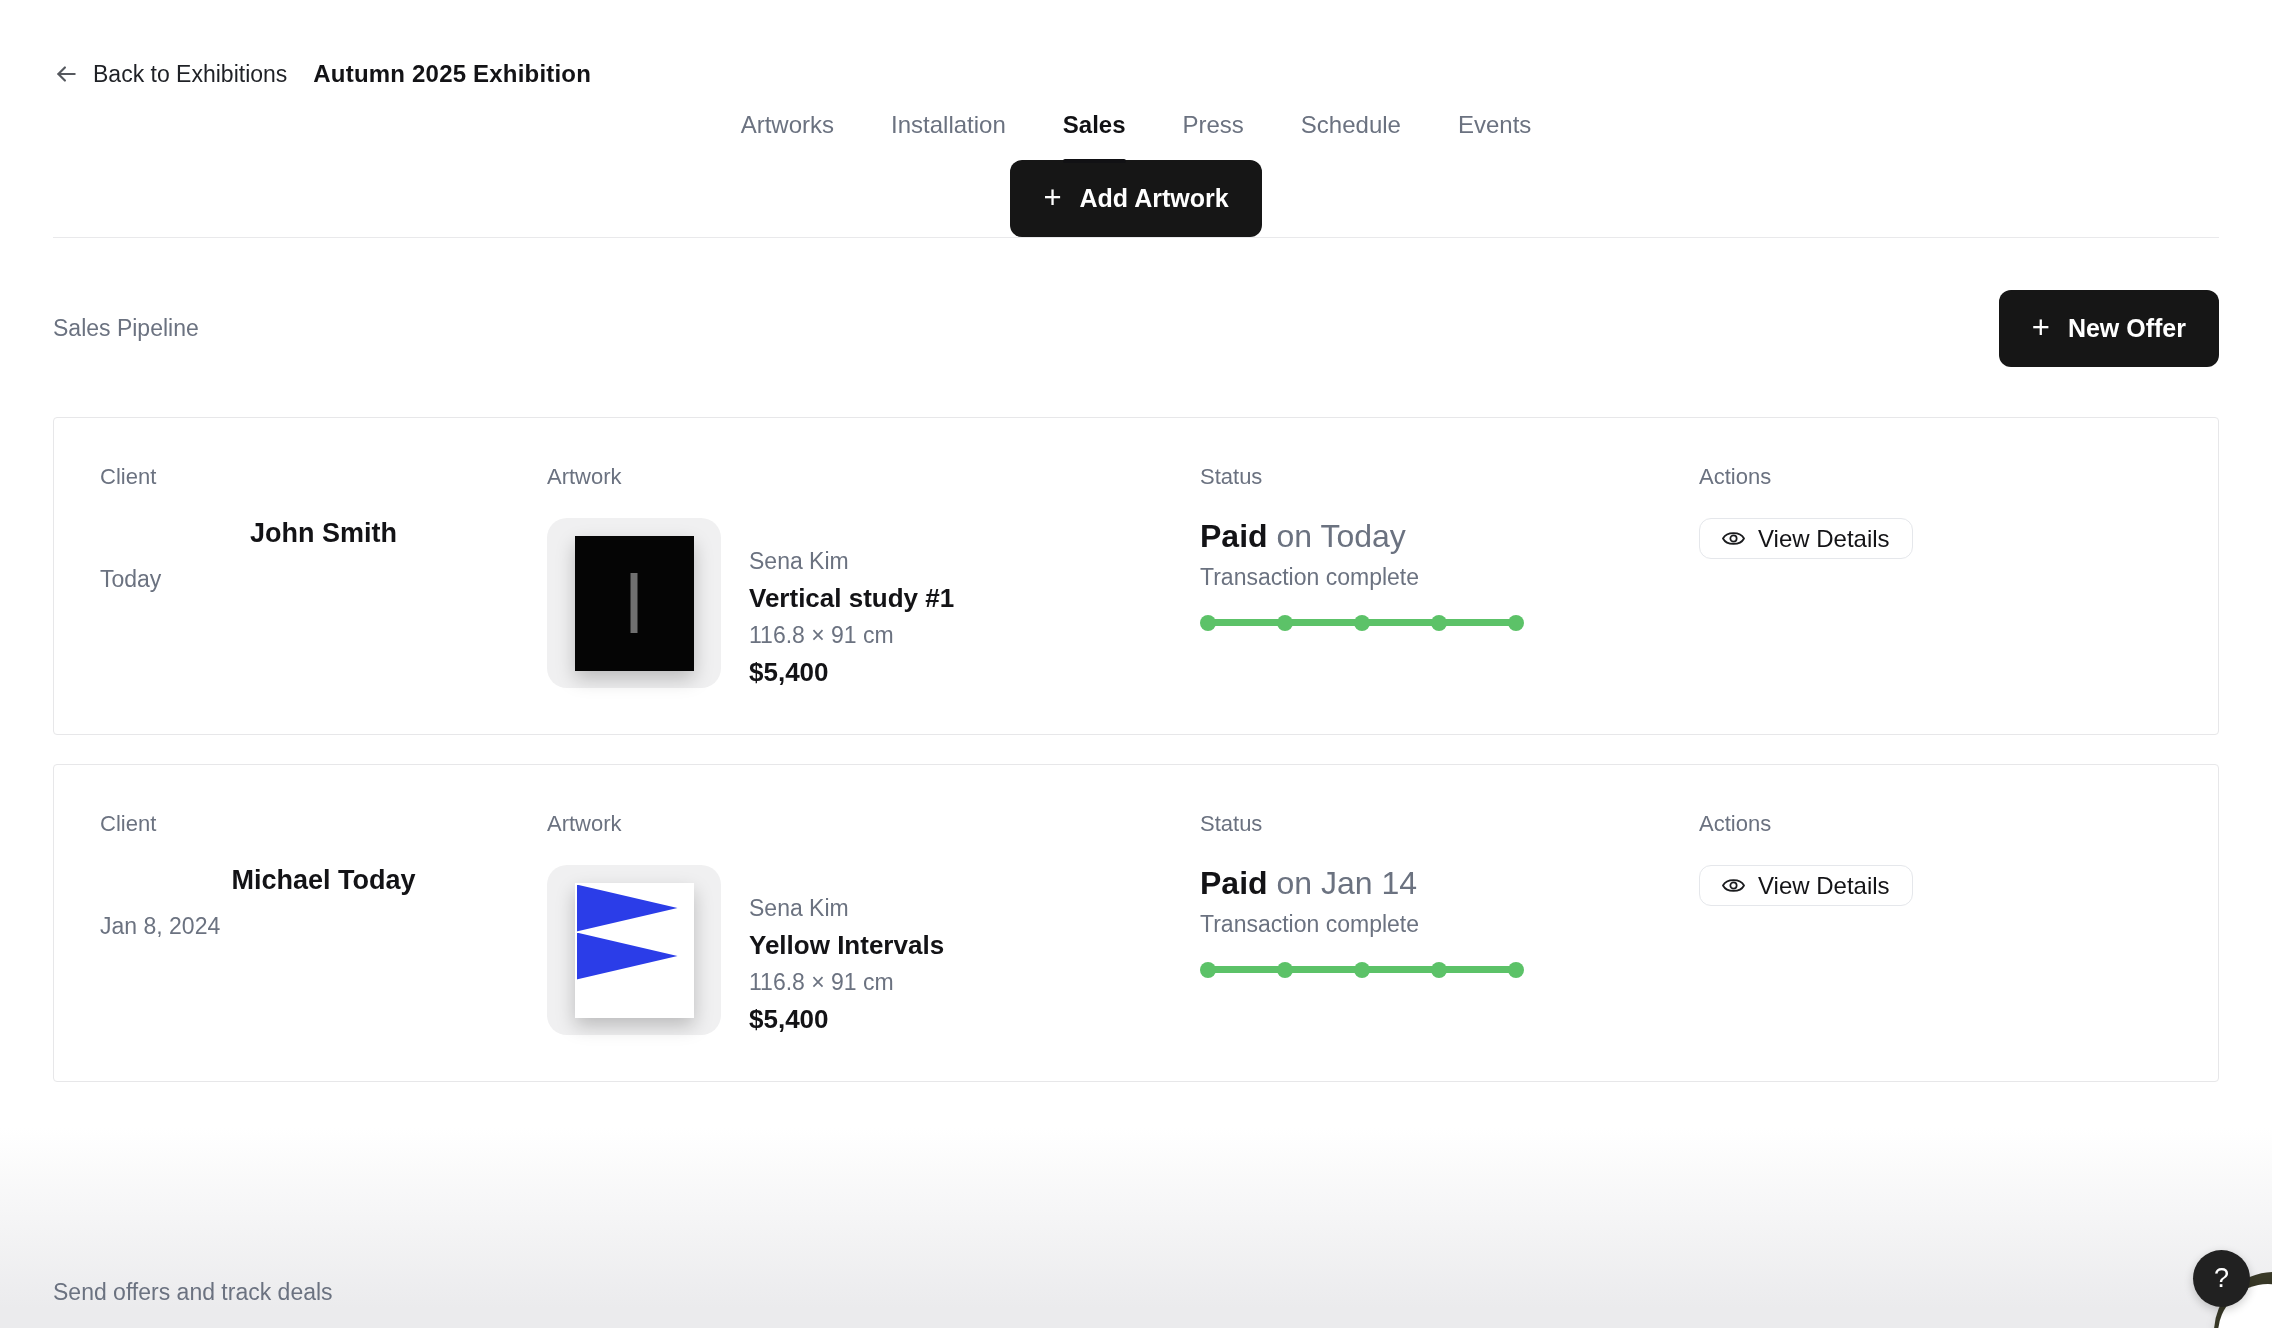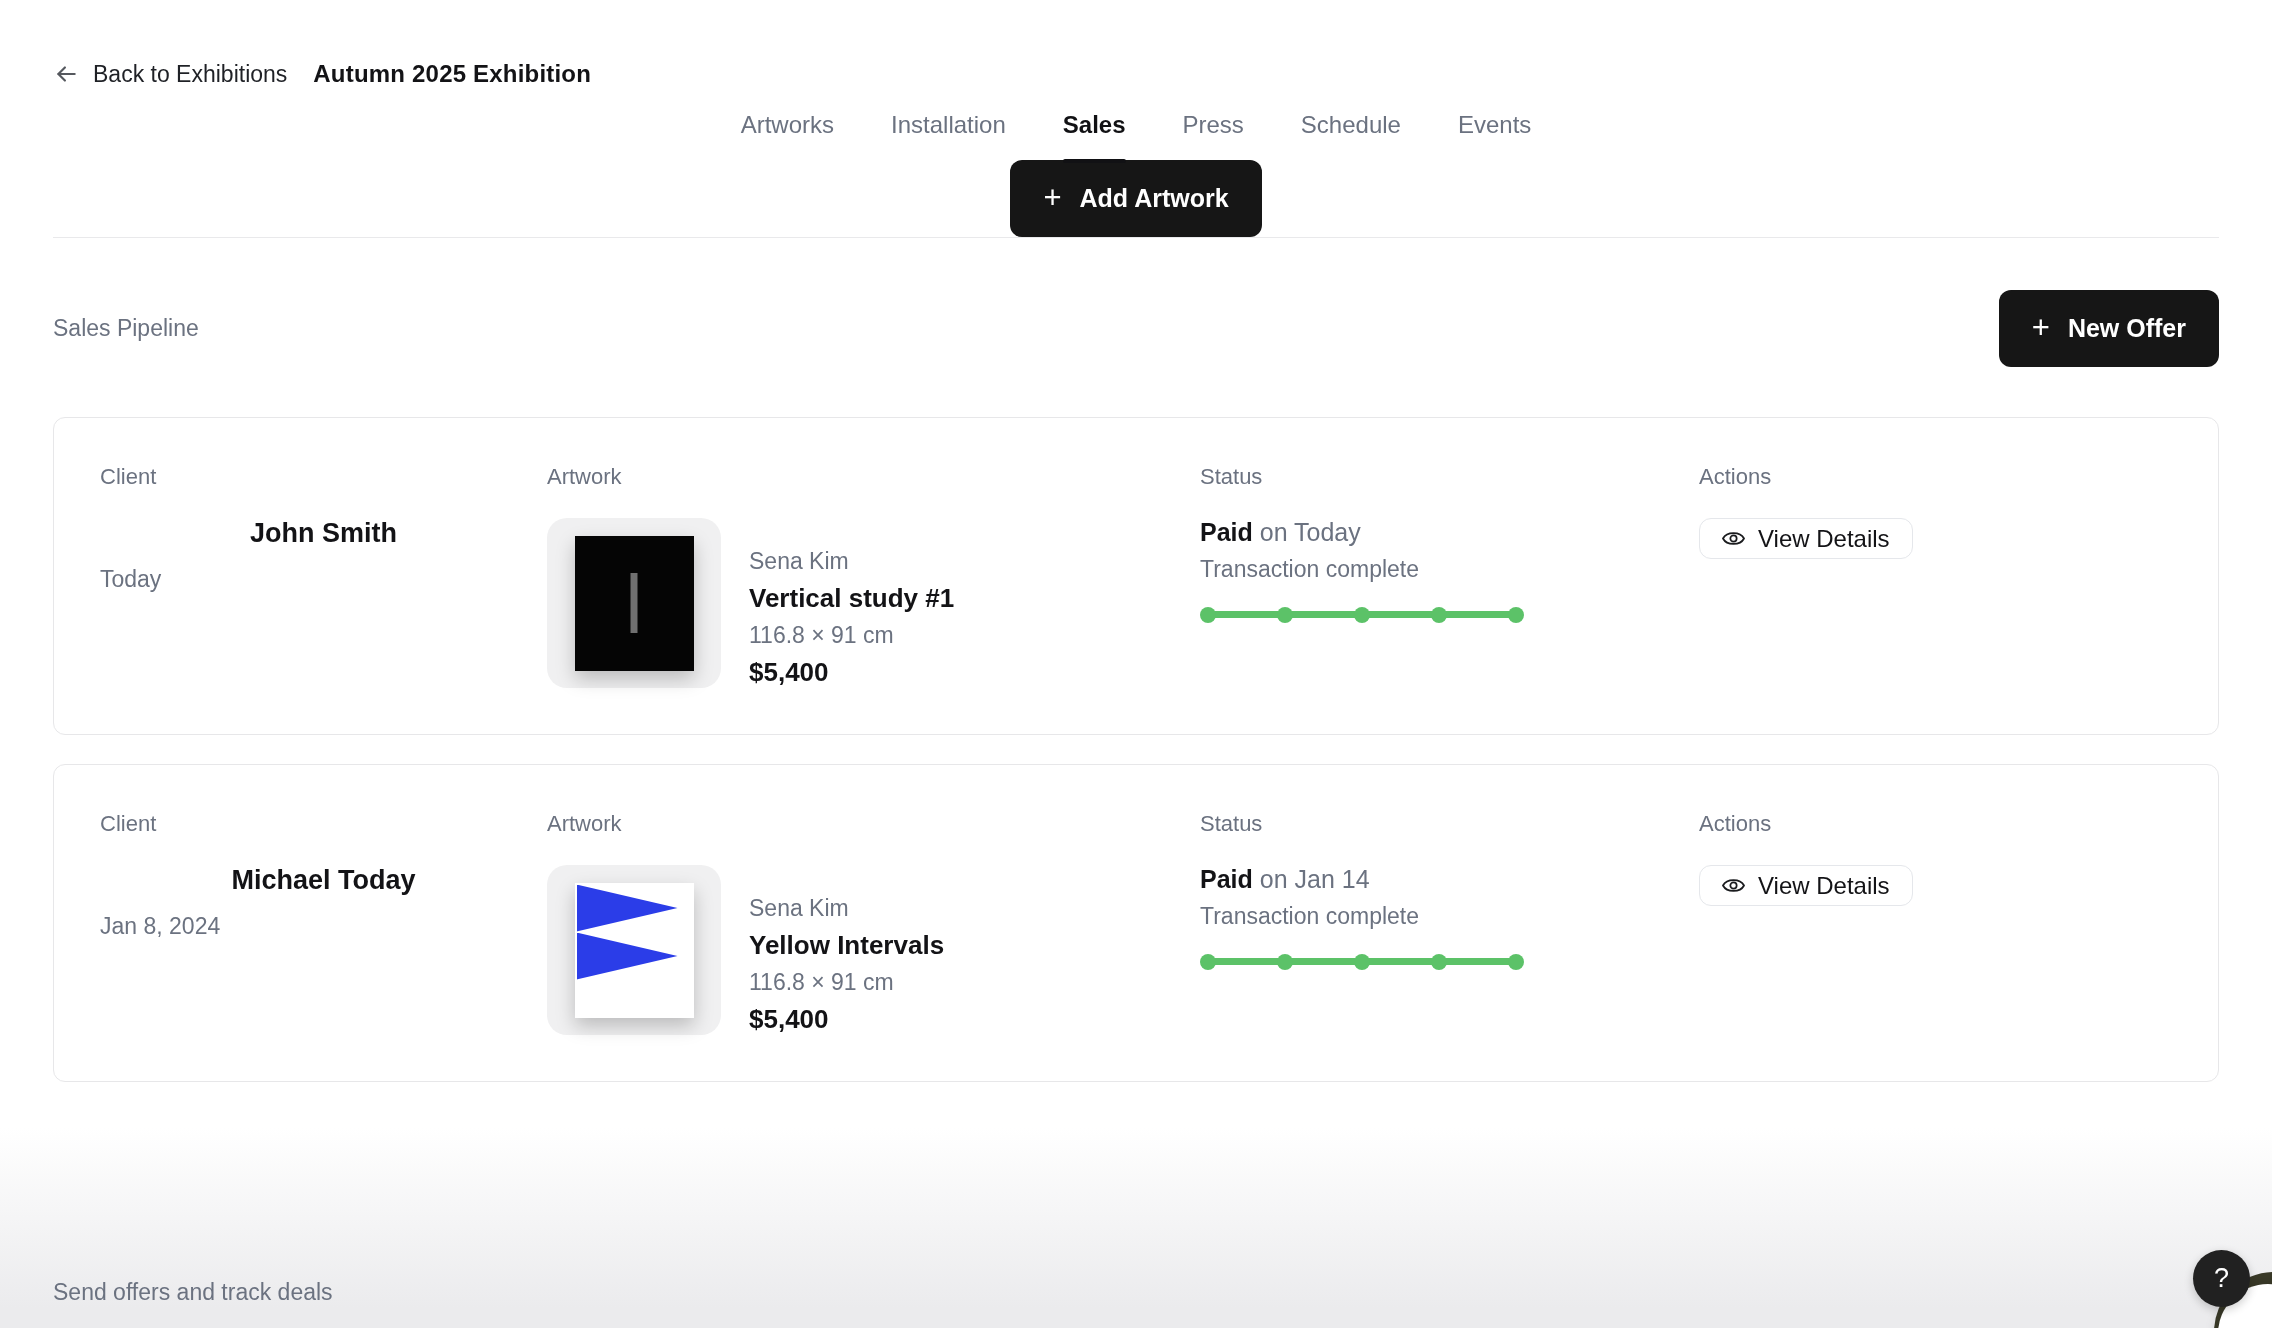--- a/index.html
+++ b/index.html
@@ -63,21 +63,21 @@
     margin: 0 53px;
     display: flex; align-items: center; justify-content: space-between;
     margin-top: 52px;
   }
   .section-title { font-size: 23px; color: #6b7280; }
 
   
   .cards { margin: 50px 53px 0 53px; display: flex; flex-direction: column; gap: 29px; }
   .sale-card {
     border: 1px solid #e7e7e9;
-    border-radius: 12px;
+    border-radius: 4px;
     background: #ffffff;
     padding: 46px;
     display: grid;
     grid-template-columns: 447px 653px 499px 1fr;
   }
   .col-label { font-size: 22px; color: #6b7280; margin-bottom: 28px; }
   .client-name { font-size: 27px; font-weight: bold; margin-top: 6px; text-align: center; }
   .client-date { font-size: 23px; color: #6b7280; margin-top: 17px; }
 
   .artwork-flex { display: flex; gap: 28px; align-items: flex-end; }
@@ -104,21 +104,21 @@
     clip-path: polygon(0 0, 100% 50%, 0 100%);
   }
   .pennant + .pennant { margin-top: 1px; }
 
   .art-info { padding-top: 5px; }
   .art-artist { font-size: 23px; color: #6b7280; }
   .art-title { font-size: 26px; font-weight: bold; margin-top: 8px; }
   .art-dims { font-size: 23px; color: #6b7280; margin-top: 8px; }
   .art-price { font-size: 26px; font-weight: bold; margin-top: 8px; }
 
-  .status-line1 { font-size: 25px; margin-top: 6px; }
+  .status-line1 { font-size: 32px; margin-top: 6px; }
   .status-paid { font-weight: bold; color: #131316; }
   .status-on { color: #6b7280; font-weight: normal; }
   .status-sub { font-size: 23px; color: #6b7280; margin-top: 9px; }
   .progress { position: relative; width: 324px; height: 16px; margin-top: 24px; }
   .progress .line {
     position: absolute; left: 7px; right: 7px; top: 4px; height: 7px;
     background: #5cc268; border-radius: 4px;
   }
   .progress .dots {
     position: absolute; inset: 0;

